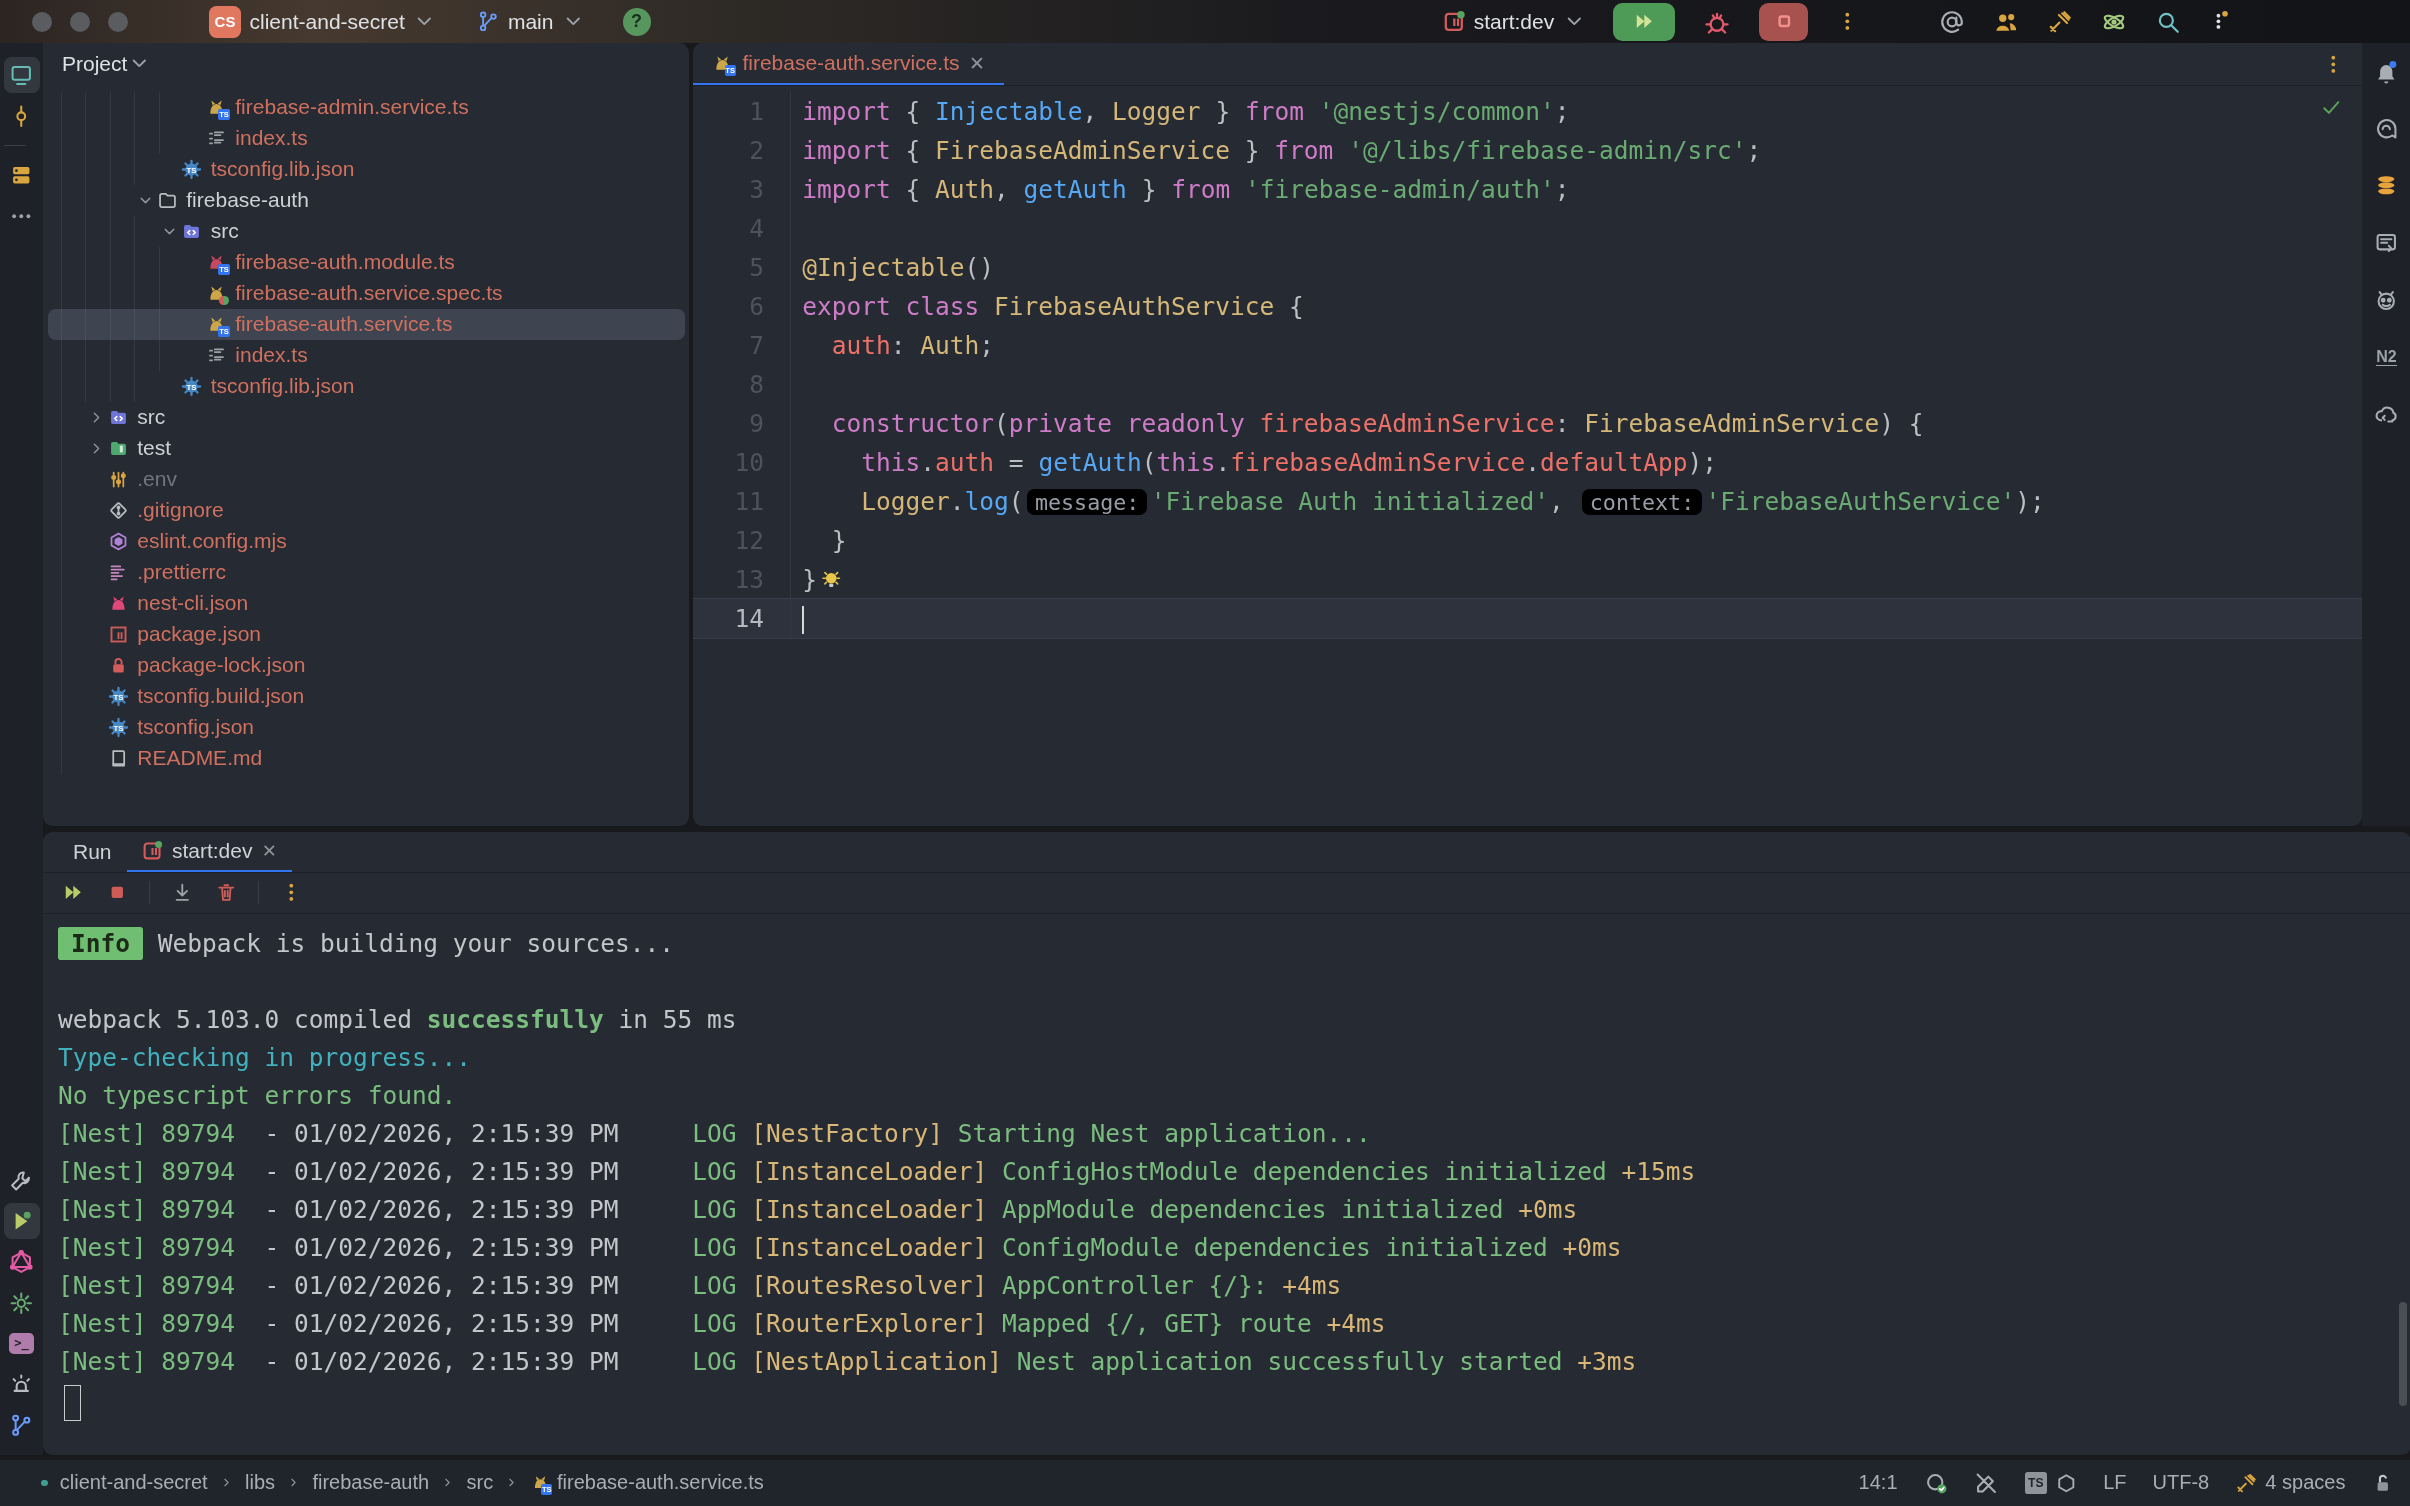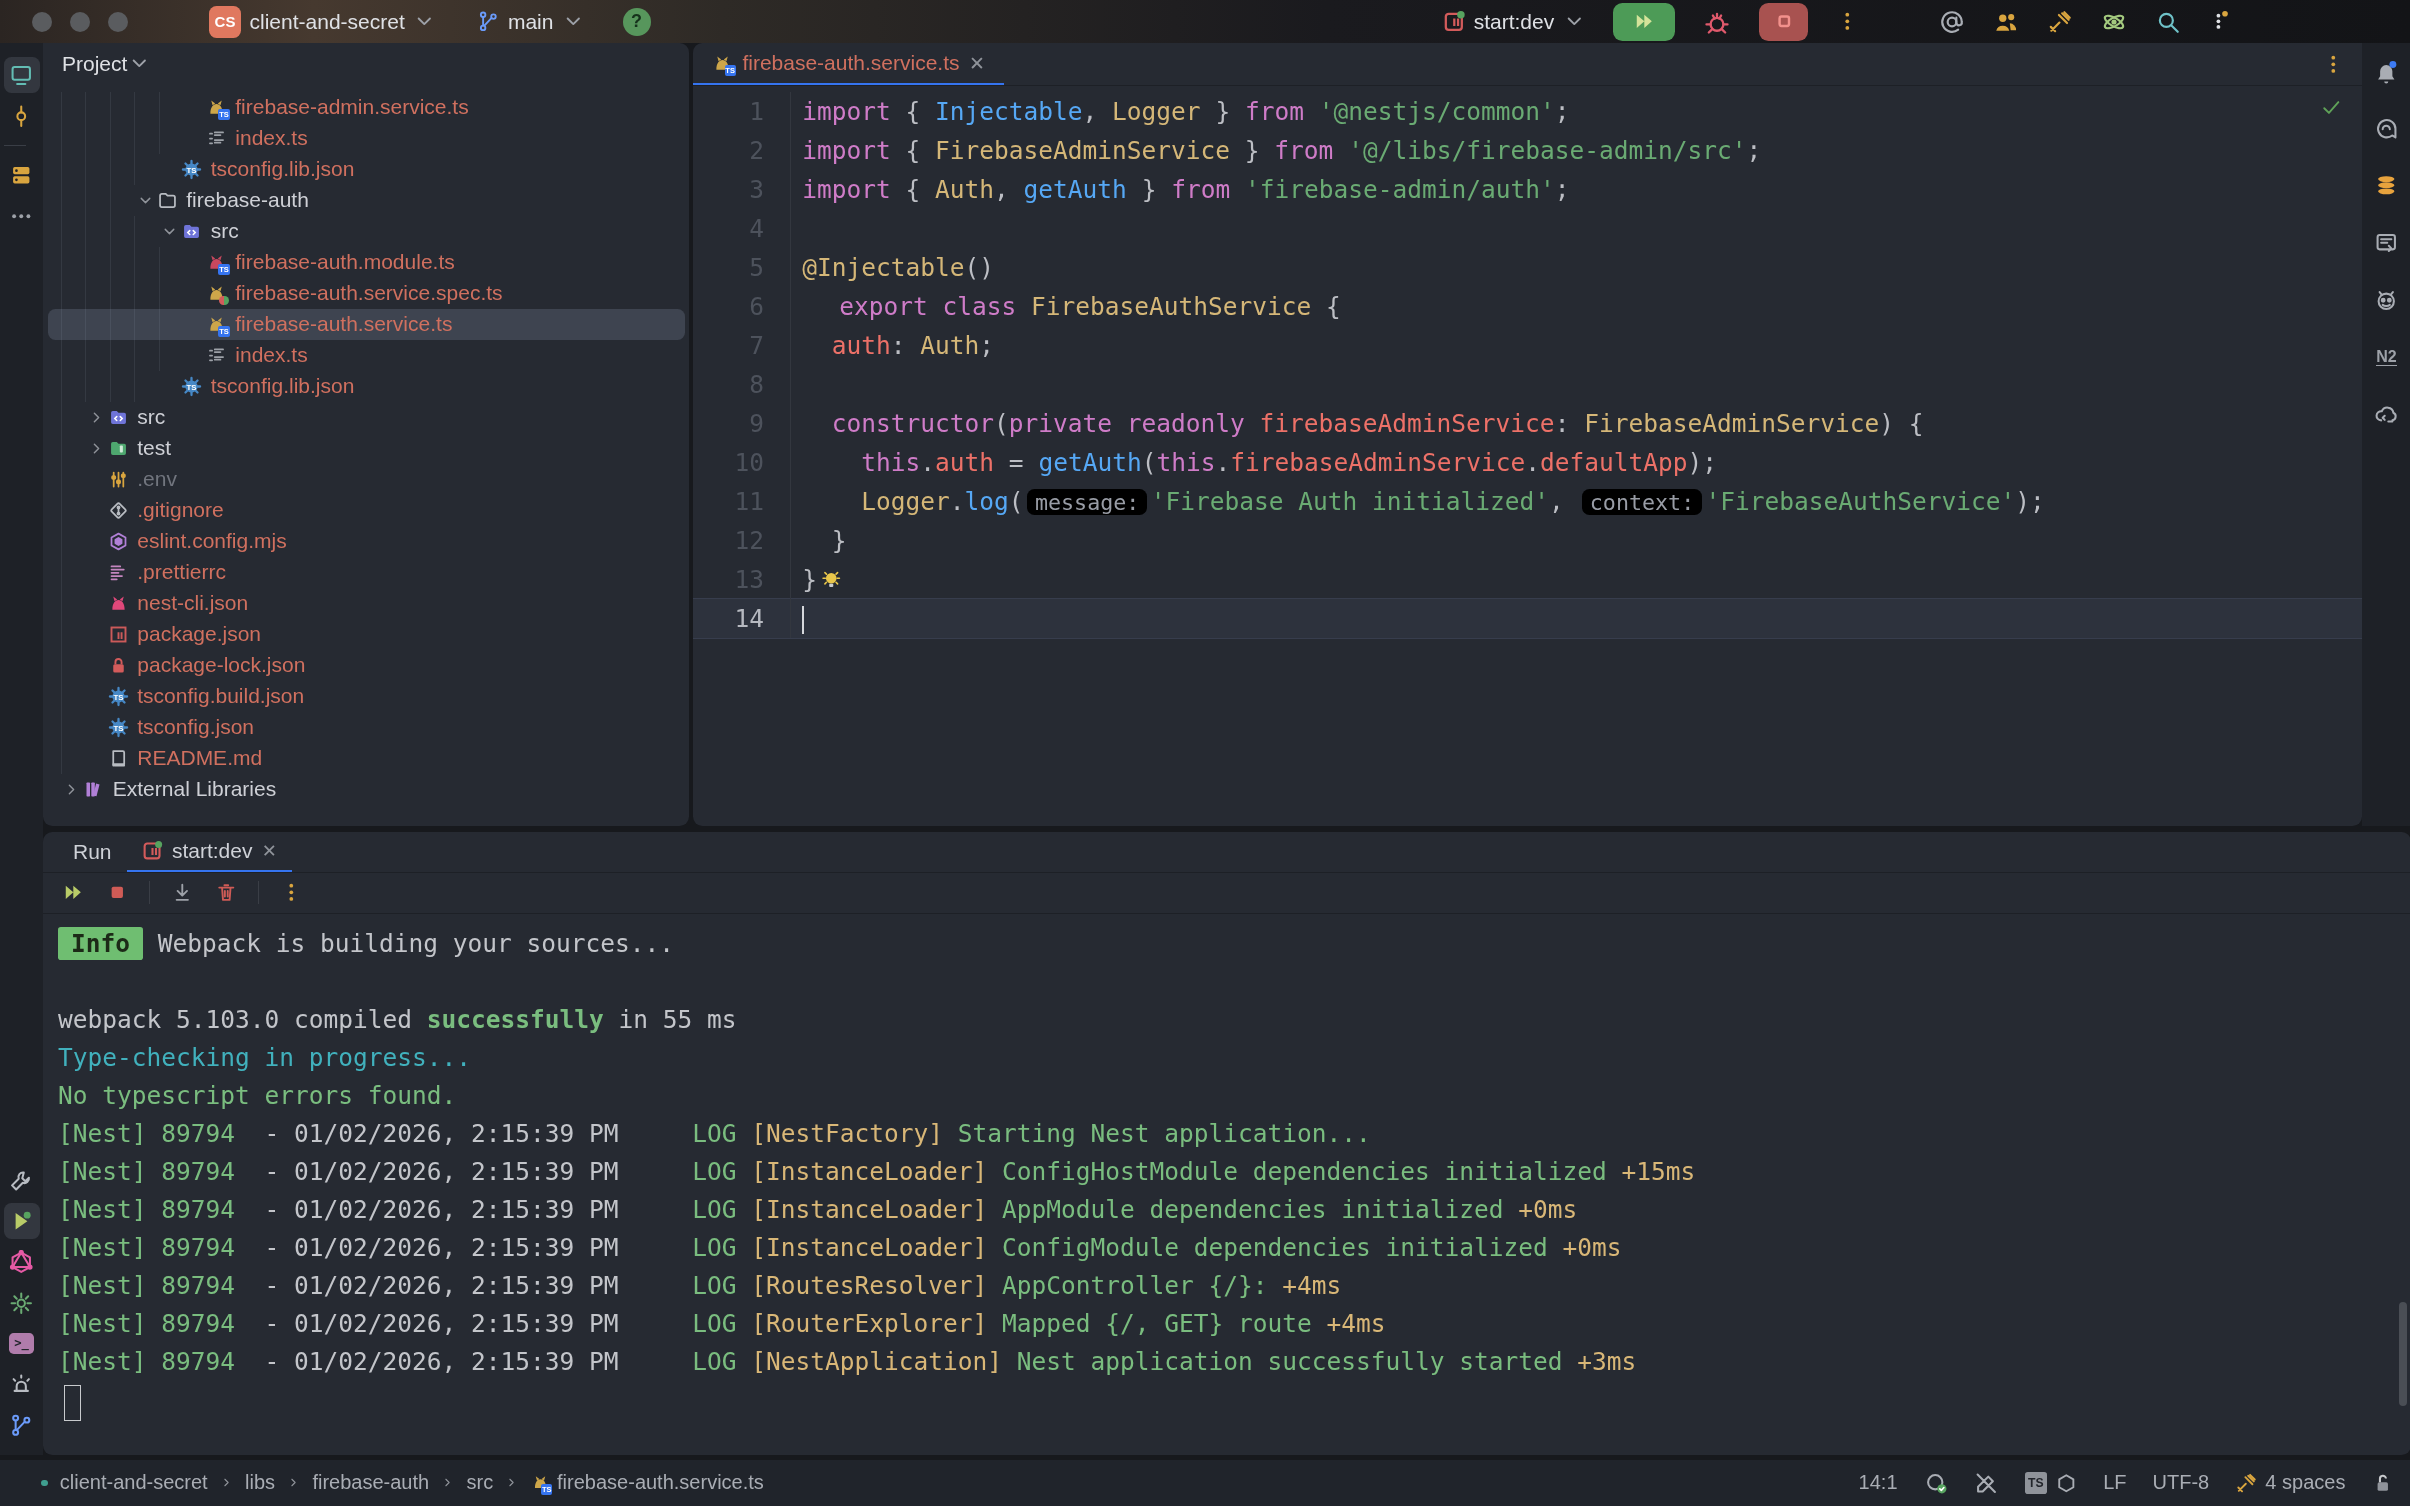--- a/index.html
+++ b/index.html
@@ -655,35 +655,20 @@
           <span class="tg"></span>
           <span class="tchev"></span>
           <span class="icon">
             <svg viewBox="0 0 24 24" fill="none" stroke="#b8bcc2" stroke-width="2" stroke-linecap="round" stroke-linejoin="round">
               <path d="M6 3.5h11a1.5 1.5 0 0 1 1.5 1.5v13.5H7.5A1.5 1.5 0 0 0 6 20V3.5z"></path>
               <path d="M6 18.5A1.5 1.5 0 0 0 7.5 20H18.5"></path>
             </svg>
           </span>
           <span class="tlabel" style="color: rgb(208, 112, 95);">README.md</span>
         </div>
-        <div class="trow">
-          <span class="tchev">
-            <svg viewBox="0 0 24 24" fill="none" stroke="#8f939a" stroke-width="2" stroke-linecap="round" stroke-linejoin="round" style="width: 17px; height: 17px;">
-              <path d="M9 6l6 6-6 6"></path>
-            </svg>
-          </span>
-          <span class="icon">
-            <svg viewBox="0 0 24 24" fill="#b180d7">
-              <rect x="4" y="4" width="4" height="16" rx="0.8"></rect>
-              <rect x="9.5" y="4" width="4" height="16" rx="0.8"></rect>
-              <path d="M15 5.2l3.9 1-3.5 13.6-3.9-1z"></path>
-            </svg>
-          </span>
-          <span class="tlabel" style="color: rgb(206, 208, 214);">External Libraries</span>
-        </div>
       </div>
   </section>
 
   <section class="editor-pane">
     <div class="tabbar">
       <div class="etab">
         <span class="icon" style="width:21px;height:21px">
             <svg viewBox="0 0 24 24">
               <path fill="#cda64a" d="M5 19c0-7 3-11 7-11s7 4 7 11zM7.5 9.5 6 4l4.5 3.5zM16.5 9.5 18 4l-4.5 3.5z"></path>
             </svg>
@@ -706,21 +691,21 @@
         <svg viewBox="0 0 24 24" fill="none" stroke="#5fa158" stroke-width="2" stroke-linecap="round" stroke-linejoin="round">
           <path d="M4.5 13l5 5L19.5 6.5"></path>
         </svg>
       </span>
     <div class="code-area" id="code">
         <div class="cline"><span class="num">1</span><span class="src"><span style="color: rgb(207, 124, 200);">import </span><span style="color: rgb(188, 190, 196);">{ </span><span style="color: rgb(86, 168, 245);">Injectable</span><span style="color: rgb(188, 190, 196);">, </span><span style="color: rgb(213, 183, 120);">Logger</span><span style="color: rgb(188, 190, 196);"> } </span><span style="color: rgb(207, 124, 200);">from </span><span style="color: rgb(106, 171, 115);">'@nestjs/common'</span><span style="color: rgb(188, 190, 196);">;</span></span></div>
         <div class="cline"><span class="num">2</span><span class="src"><span style="color: rgb(207, 124, 200);">import </span><span style="color: rgb(188, 190, 196);">{ </span><span style="color: rgb(213, 183, 120);">FirebaseAdminService</span><span style="color: rgb(188, 190, 196);"> } </span><span style="color: rgb(207, 124, 200);">from </span><span style="color: rgb(106, 171, 115);">'@/libs/firebase-admin/src'</span><span style="color: rgb(188, 190, 196);">;</span></span></div>
         <div class="cline"><span class="num">3</span><span class="src"><span style="color: rgb(207, 124, 200);">import </span><span style="color: rgb(188, 190, 196);">{ </span><span style="color: rgb(213, 183, 120);">Auth</span><span style="color: rgb(188, 190, 196);">, </span><span style="color: rgb(86, 168, 245);">getAuth</span><span style="color: rgb(188, 190, 196);"> } </span><span style="color: rgb(207, 124, 200);">from </span><span style="color: rgb(106, 171, 115);">'firebase-admin/auth'</span><span style="color: rgb(188, 190, 196);">;</span></span></div>
         <div class="cline"><span class="num">4</span><span class="src"></span></div>
         <div class="cline"><span class="num">5</span><span class="src"><span style="color: rgb(213, 183, 120); text-align: center;">@Injectable</span><span style="color: rgb(188, 190, 196);">()</span></span></div>
-        <div class="cline"><span class="num">6</span><span class="src"><span style="color: rgb(207, 124, 200); margin-left: 37px;">export class </span><span style="color: rgb(213, 183, 120);">FirebaseAuthService</span><span style="color: rgb(188, 190, 196);"> {</span></span></div>
+        <div class="cline"><span class="num">6</span><span class="src"><span style="color: rgb(207, 124, 200);">export class </span><span style="color: rgb(213, 183, 120);">FirebaseAuthService</span><span style="color: rgb(188, 190, 196);"> {</span></span></div>
         <div class="cline"><span class="num">7</span><span class="src"><span style="color: rgb(188, 190, 196);">  </span><span style="color: rgb(237, 113, 104);">auth</span><span style="color: rgb(188, 190, 196);">: </span><span style="color: rgb(213, 183, 120);">Auth</span><span style="color: rgb(188, 190, 196);">;</span></span></div>
         <div class="cline"><span class="num">8</span><span class="src"></span></div>
         <div class="cline"><span class="num">9</span><span class="src"><span style="color: rgb(188, 190, 196);">  </span><span style="color: rgb(207, 124, 200);">constructor</span><span style="color: rgb(188, 190, 196);">(</span><span style="color: rgb(207, 124, 200);">private readonly </span><span style="color: rgb(237, 113, 104);">firebaseAdminService</span><span style="color: rgb(188, 190, 196);">: </span><span style="color: rgb(213, 183, 120);">FirebaseAdminService</span><span style="color: rgb(188, 190, 196);">) {</span></span></div>
         <div class="cline"><span class="num">10</span><span class="src"><span style="color: rgb(188, 190, 196);">    </span><span style="color: rgb(207, 124, 200);">this</span><span style="color: rgb(188, 190, 196);">.</span><span style="color: rgb(237, 113, 104);">auth</span><span style="color: rgb(188, 190, 196);"> = </span><span style="color: rgb(86, 168, 245);">getAuth</span><span style="color: rgb(188, 190, 196);">(</span><span style="color: rgb(207, 124, 200);">this</span><span style="color: rgb(188, 190, 196);">.</span><span style="color: rgb(237, 113, 104);">firebaseAdminService</span><span style="color: rgb(188, 190, 196);">.</span><span style="color: rgb(237, 113, 104);">defaultApp</span><span style="color: rgb(188, 190, 196);">);</span></span></div>
         <div class="cline"><span class="num">11</span><span class="src"><span style="color: rgb(188, 190, 196);">    </span><span style="color: rgb(213, 183, 120);">Logger</span><span style="color: rgb(188, 190, 196);">.</span><span style="color: rgb(86, 168, 245);">log</span><span style="color: rgb(188, 190, 196);">(</span><span class="tok-inlay">message:</span><span style="color: rgb(106, 171, 115);">'Firebase Auth initialized'</span><span style="color: rgb(188, 190, 196);">, </span><span class="tok-inlay">context:</span><span style="color: rgb(106, 171, 115);">'FirebaseAuthService'</span><span style="color: rgb(188, 190, 196);">);</span></span></div>
         <div class="cline"><span class="num">12</span><span class="src"><span style="color: rgb(188, 190, 196);">  }</span></span></div>
         <div class="cline"><span class="num">13</span><span class="src"><span style="color: rgb(188, 190, 196);">}</span><span class="bulb"><svg viewBox="0 0 24 24">
                 <circle cx="12" cy="10" r="5.2" fill="#e8c64a"></circle>
                 <rect x="10" y="15.5" width="4" height="3.2" rx="1" fill="#c9cccf"></rect>
                 <g stroke="#e8c64a" stroke-width="1.6" stroke-linecap="round">

